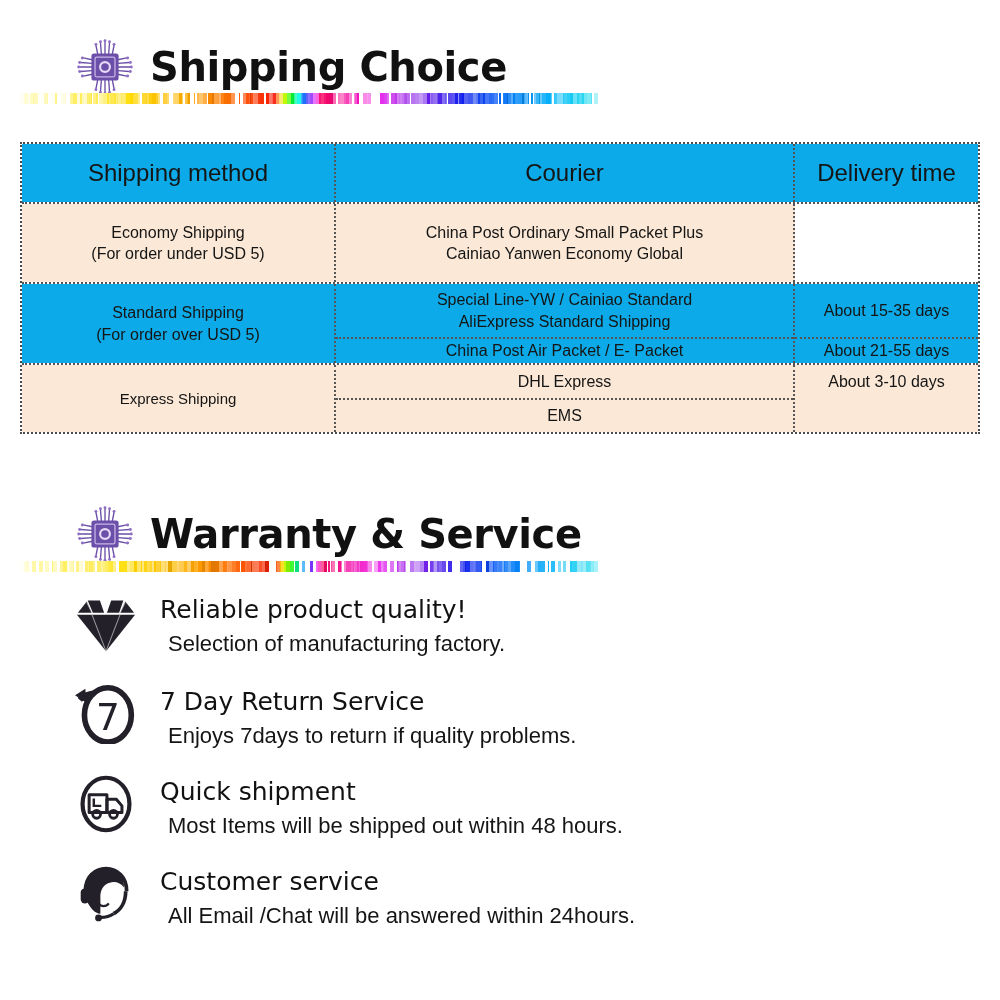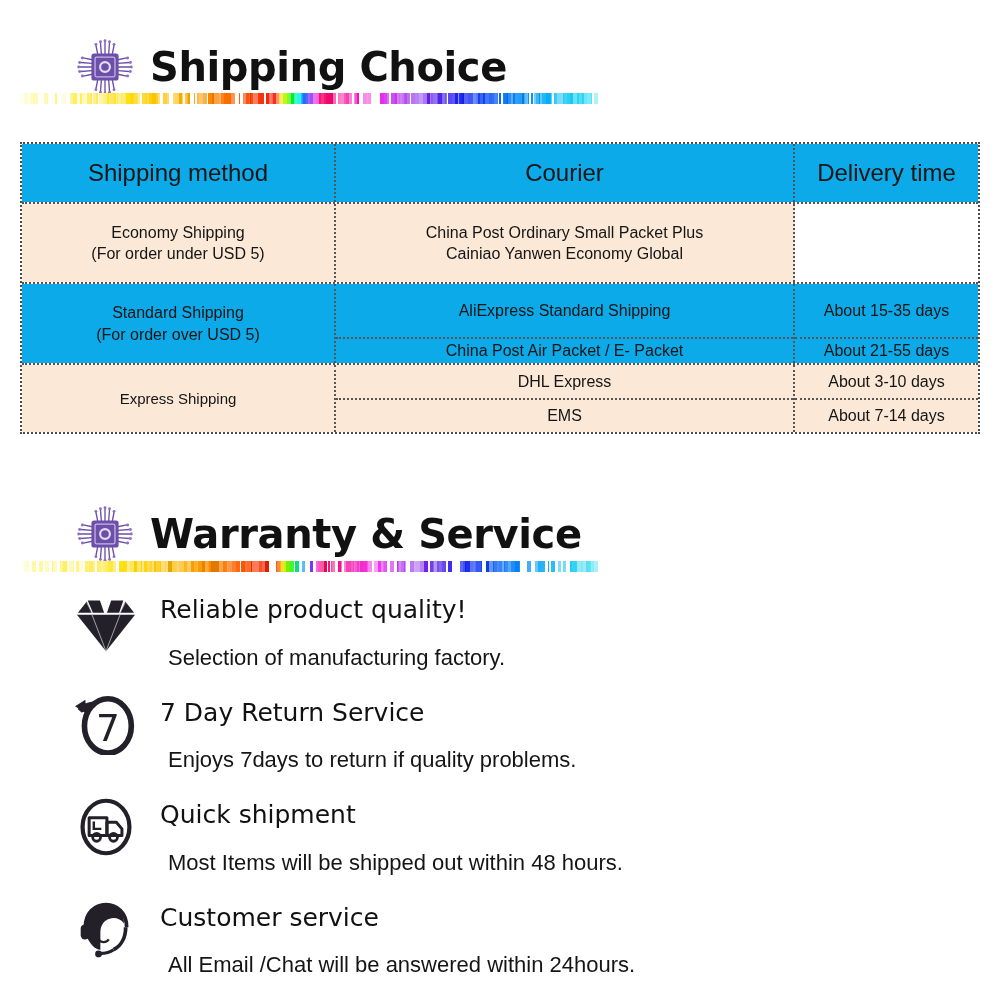--- a/index.html
+++ b/index.html
@@ -99,21 +99,21 @@
     font-family: "DejaVu Sans", sans-serif;
     font-size: 25px;
     color: #111;
     line-height: 1.1;
     white-space: nowrap;
   }
   .feat-sub {
     font-family: "Liberation Sans", sans-serif;
     font-size: 22px;
     color: #151515;
-    margin-top: 21px;
+    margin-top: 7px;
     margin-left: 8px;
     white-space: nowrap;
   }
   .f-ret .feat-text, .f-ship .feat-text, .f-cs .feat-text { padding-top: 4px; }
 </style>
 </head>
 <body>
 
 <div class="page">
 
@@ -429,20 +429,21 @@
     <div class="trow standard rowline-top">
       <div class="cell col-method blue">
         <div>
           <div style="font-size:16px;">Standard Shipping</div>
           <div style="font-size:16px;">(For order over USD 5)</div>
         </div>
       </div>
       <div class="col-courier blue stack" style="border-right:2px dotted #555;">
         <div class="cell" style="height:55px;">
           <div>
+            <div class="body-txt">Special Line-YW  /  Cainiao Standard</div>
             <div class="body-txt">AliExpress Standard Shipping</div>
           </div>
         </div>
         <div class="cell body-txt rowline-top" style="height:26px;">China Post Air Packet  / E- Packet</div>
       </div>
       <div class="col-delivery blue stack">
         <div class="cell body-txt" style="height:55px;">About 15-35 days</div>
         <div class="cell body-txt rowline-top" style="height:26px;">About 21-55 days</div>
       </div>
     </div>
@@ -450,21 +451,20 @@
     <div class="trow express rowline-top">
       <div class="cell col-method cream">
         <div style="font-size:15px;">Express Shipping</div>
       </div>
       <div class="col-courier cream stack" style="border-right:2px dotted #555;">
         <div class="cell body-txt" style="height:33px;">DHL Express</div>
         <div class="cell body-txt rowline-top" style="height:34px;">EMS</div>
       </div>
       <div class="col-delivery cream stack">
         <div class="cell body-txt" style="height:33px;text-align:right;">About 3-10 days</div>
-        <div class="cell body-txt rowline-top" style="height:34px;">About 7-14 days</div>
       </div>
     </div>
   </div>
 
   <div class="section-head" style="position:absolute;left:76px;top:505px;">
     <span class="chip-icon">
       <svg viewBox="0 0 64 64" width="58" height="58">
         <g stroke="#6B4FA8" stroke-width="1.5" fill="none" stroke-linecap="round">
           <path d="M24 18 L22 8 M28 18 L27 5 M32 18 L32 4 M36 18 L37 5 M40 18 L42 8"></path>
           <circle cx="22" cy="7" r="1.6" fill="#8E6FC4" stroke="none"></circle>

